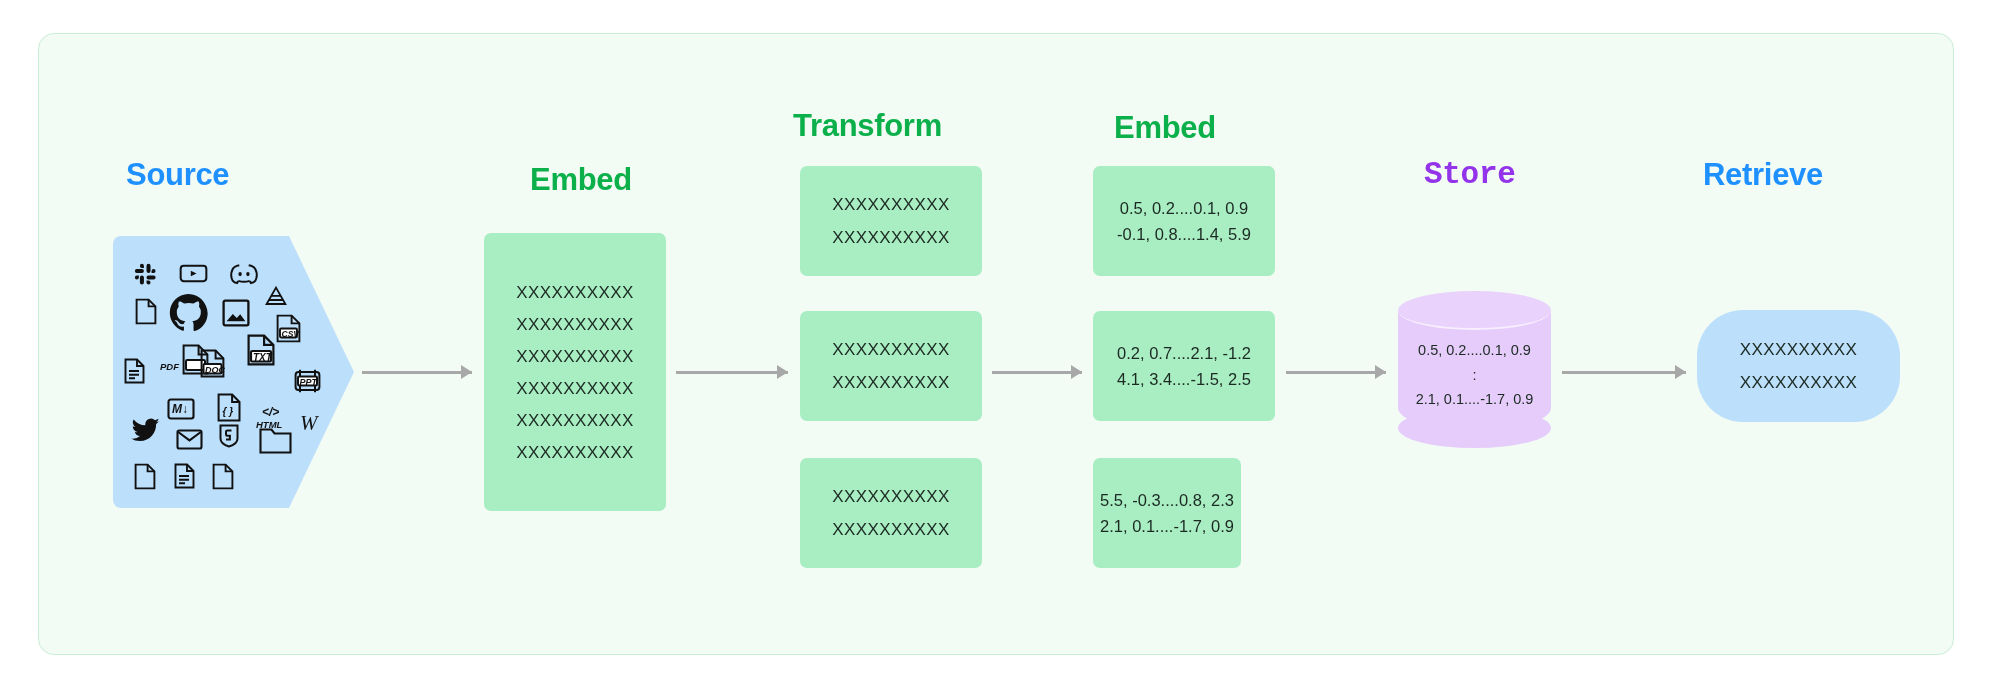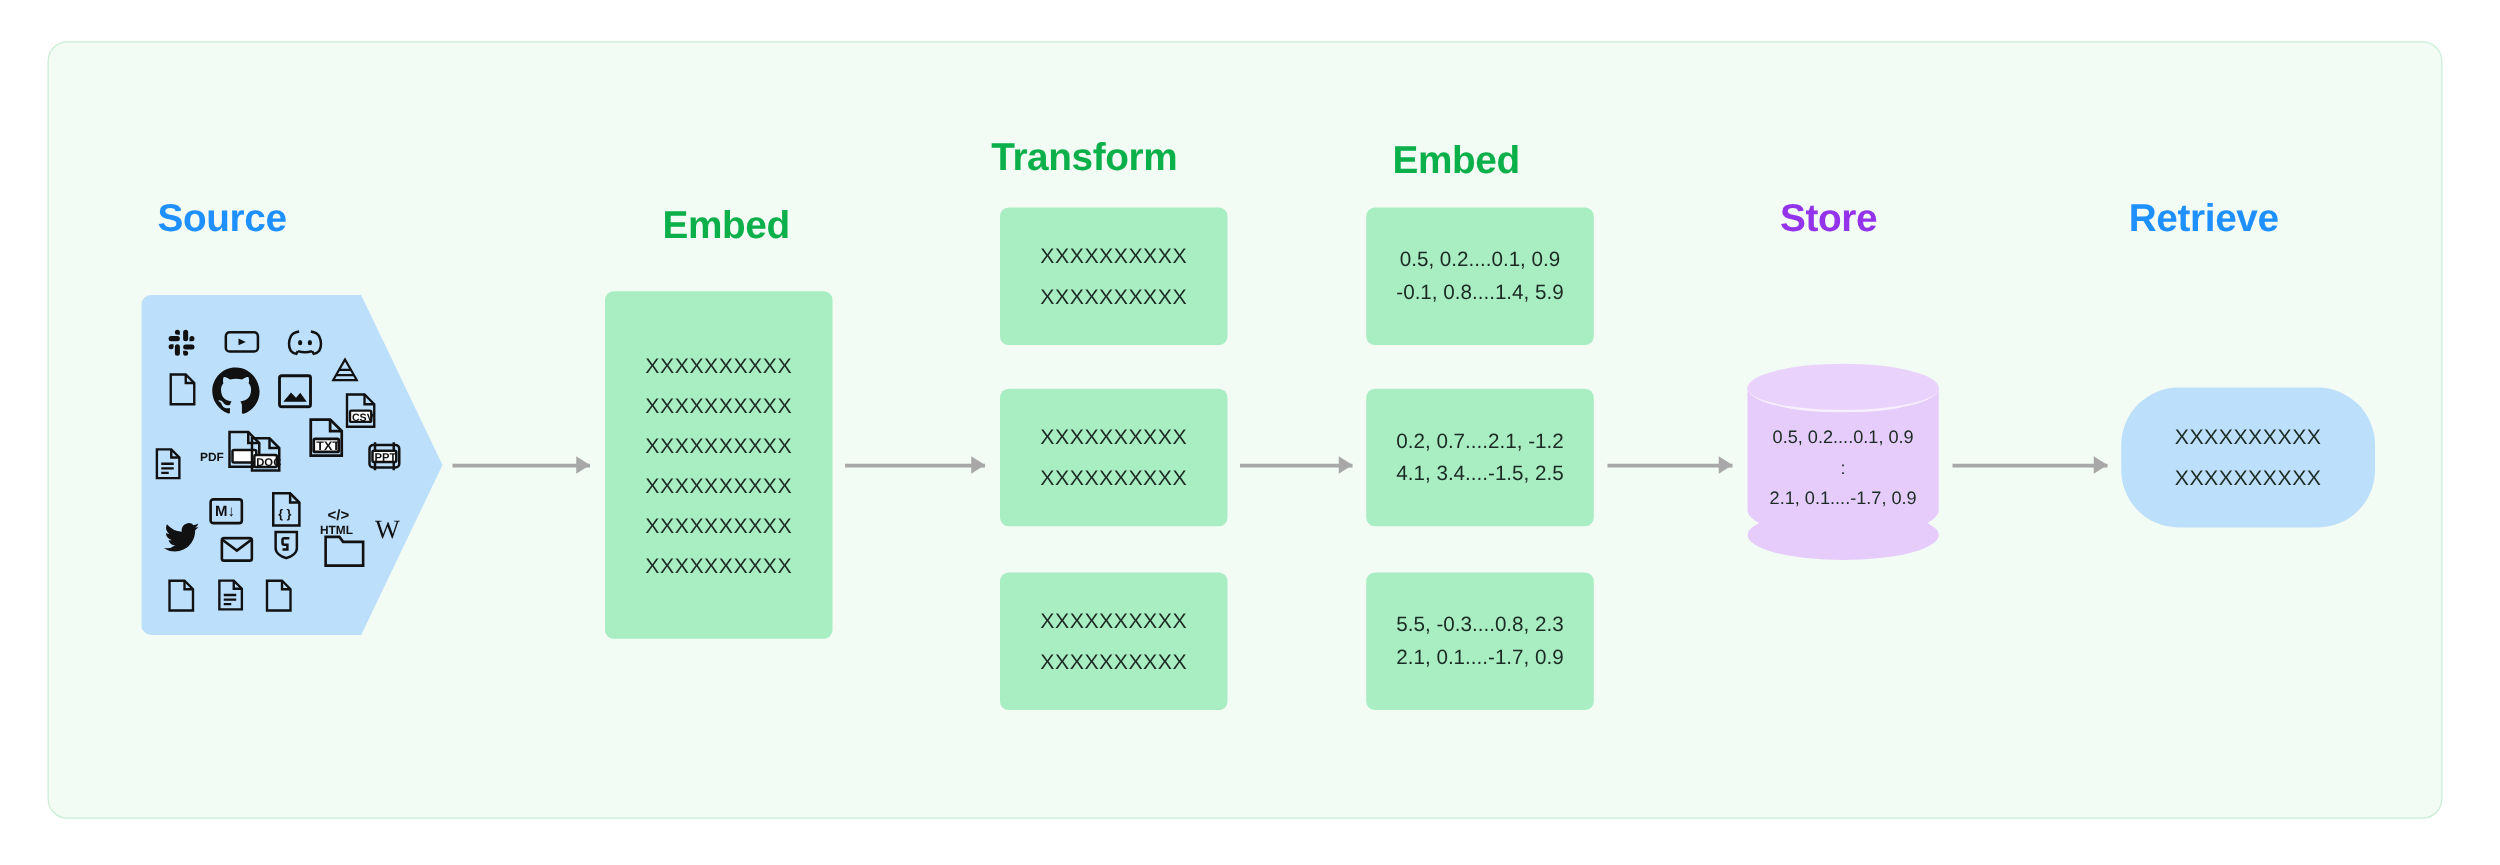--- a/index.html
+++ b/index.html
@@ -61,21 +61,21 @@
     position: absolute;
     font-size: 31px;
     font-weight: bold;
     letter-spacing: -0.3px;
     white-space: nowrap;
   }
   .h-source   { left: 126px;  top: 157px; color: #1e90ff; text-align: center; }
   .h-load     { left: 530px;  top: 162px; color: #0cb04a; }
   .h-transform{ left: 793px;  top: 108px; color: #0cb04a; }
   .h-embed    { left: 1114px; top: 110px; color: #0cb04a; }
-  .h-store    { left: 1424px; top: 157px; color: #9333ea; }
+  .h-store    { left: 1424px; top: 157px; color: #9333ea; font-family: Liberation Mono, monospace; }
   .h-retrieve { left: 1703px; top: 157px; color: #1e90ff; }
 
   
   .source-shape {
     position: absolute;
     left: 113px;
     top: 236px;
     width: 241px;
     height: 272px;
     background: #bcdffb;
@@ -86,20 +86,21 @@
     position: absolute;
     left: 113px;
     top: 236px;
     width: 241px;
     height: 272px;
   }
   .icon {
     position: absolute;
     color: #111111;
     display: block;
+    font-style: italic;
   }
   .icon svg { display: block; }
   .icon-text {
     position: absolute;
     font-weight: bold;
     color: #111111;
     line-height: 1;
     white-space: nowrap;
   }
 
@@ -134,21 +135,21 @@
   .box-load .line + .line { margin-top: 15px; }
 
   
   .box-tr1 { left: 800px; top: 166px; width: 182px; height: 110px; }
   .box-tr2 { left: 800px; top: 311px; width: 182px; height: 110px; }
   .box-tr3 { left: 800px; top: 458px; width: 182px; height: 110px; }
 
   
   .box-em1 { left: 1093px; top: 166px; width: 182px; height: 110px; }
   .box-em2 { left: 1093px; top: 311px; width: 182px; height: 110px; }
-  .box-em3 { left: 1093px; top: 458px; width: 182px; height: 110px; }
+  .box-em3 { left: 1093px; top: 458px; width: 148px; height: 110px; }
 
   
   .box-ret {
     left: 1697px; top: 310px; width: 203px; height: 112px;
     border-radius: 46px;
   }
 
   
   .cylinder {
     position: absolute;
@@ -323,21 +324,21 @@
 
     <span class="icon" style="left:134px; top:98px;">
       <svg width="28" height="32" viewBox="0 0 28 32" fill="none" stroke="#111" stroke-width="2.2">
           <path d="M1.6 1.6h15.5l9.3 9.3v19.5H1.6z"></path>
           <path d="M17.1 1.6v9.3h9.3"></path>
           <rect x="4" y="17" width="20" height="10.5" rx="1.2" fill="#fff"></rect>
         </svg>
       <span class="icon-text" style="left:6px; top:18.5px; font-size:10px;">TXT</span>
     </span>
 
-    <span class="icon" style="left:181px; top:116px;text-align:center;">
+    <span class="icon" style="left:181px; top:132px;text-align:center;">
       <svg width="27" height="26" viewBox="0 0 27 26" fill="none" stroke="#111" stroke-width="2">
           <rect x="1.6" y="4" width="23.8" height="18" rx="3"></rect>
           <path d="M6 1.8v22.4M21 1.8v22.4"></path>
           <rect x="4" y="8.5" width="19" height="9" rx="1.2" fill="#fff"></rect>
         </svg>
       <span class="icon-text" style="left:5.5px; top:10px; font-size:9px;">PPT</span>
     </span>
 
     <span class="icon" style="left:54px; top:162px;">
       <svg width="28" height="22" viewBox="0 0 28 22" fill="none" stroke="#111" stroke-width="2.1">

